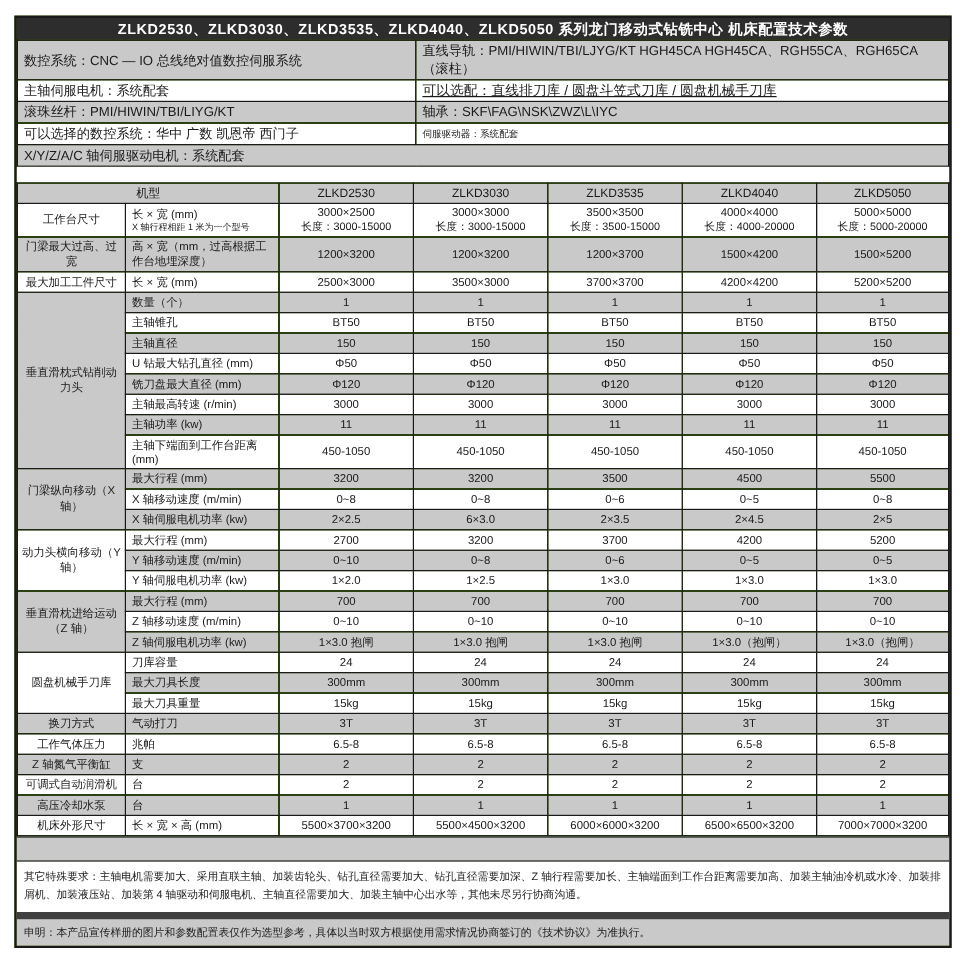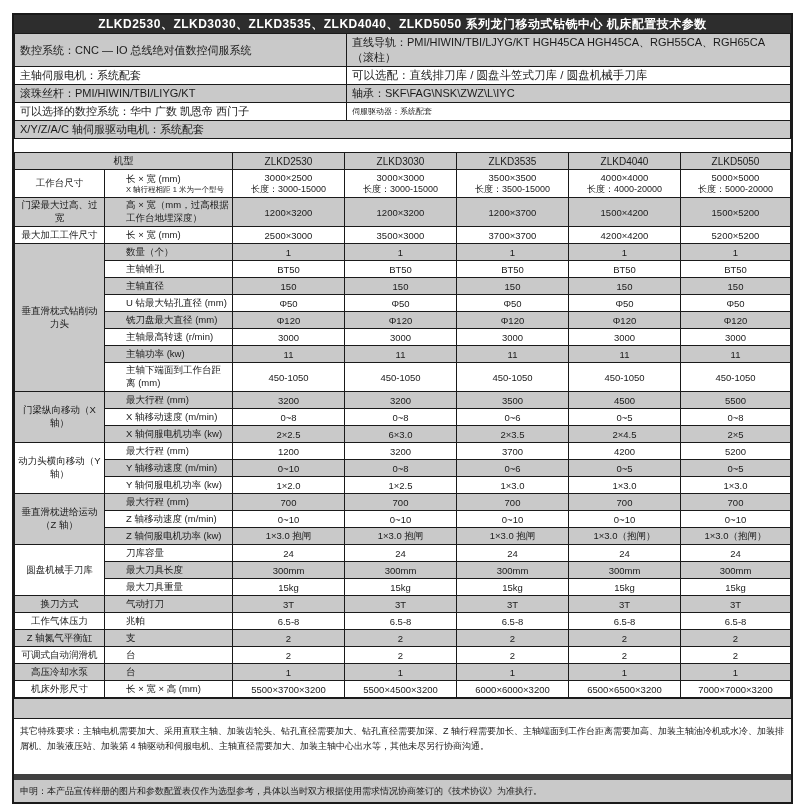--- a/index.html
+++ b/index.html
@@ -10,38 +10,38 @@
 
   .title-bar { background:#2d2d2d; color:#ffffff; text-align:center;
     font-size:12px; font-weight:bold; height:18px; line-height:18px;
     letter-spacing:0.5px; white-space:nowrap; overflow:hidden; }
 
   table { border-collapse:collapse; width:100%; table-layout:fixed; }
   td, th { border:1px solid #1a1a1a; font-weight:normal; overflow:hidden; }
 
   
   .info-table td { height:18px; font-size:11px; padding:1px 5px; vertical-align:middle; }
-  .info-table .big { font-size:11.5px; }
+  .info-table .big { font-size:11.5px;text-decoration:underline; }
   .info-table .small { font-size:8px; }
   .sh { background:#c9c9c9; }
   .wh { background:#ffffff; }
 
   .spacer { height:13px; background:#fff; }
 
   
   .spec-table td, .spec-table th { font-size:9.5px; text-align:center; vertical-align:middle; padding:1px 2px; }
   .spec-table th { font-size:10px; height:17px; }
-  .spec-table td.lbl { text-align:left; padding-left:21px; }
+  .spec-table td.lbl { text-align:left; padding-left:5px; }
   .spec-table td .sub { font-size:7.5px; line-height:1.15; }
   .spec-table td .l2 { font-size:9px; }
   .spec-table tr.normal td { height:17px; }
   .spec-table tr.tall td { height:28px; }
   .gband { height:20px; background:#c9c9c9; border-top:1px solid #1a1a1a; }
 
-  .notes { background:#fff; border-top:1px solid #1a1a1a; padding:5px 6px 19px 6px;
+  .notes { background:#fff; border-top:1px solid #1a1a1a; padding:5px 6px 6px 6px;
     font-size:9px; line-height:1.7; }
   .statement { background:#c9c9c9; border-top:6px solid #404040; padding:5px 6px;
     font-size:9px; line-height:1.4; }
 </style>
 </head>
 <body>
 
 <div class="page">
   <div class="sheet">
 
@@ -386,21 +386,21 @@
             <td class="sh">
               <div>2×5</div>
             </td>
           </tr>
           <tr class="normal">
             <td class="wh" rowspan="3">动力头横向移动（Y 轴）</td>
             <td class="wh lbl">
               <div>最大行程 (mm)</div>
             </td>
             <td class="wh">
-              <div>1200</div>
+              <div>2700</div>
             </td>
             <td class="wh">
               <div>3200</div>
             </td>
             <td class="wh">
               <div>3700</div>
             </td>
             <td class="wh">
               <div>4200</div>
             </td>

